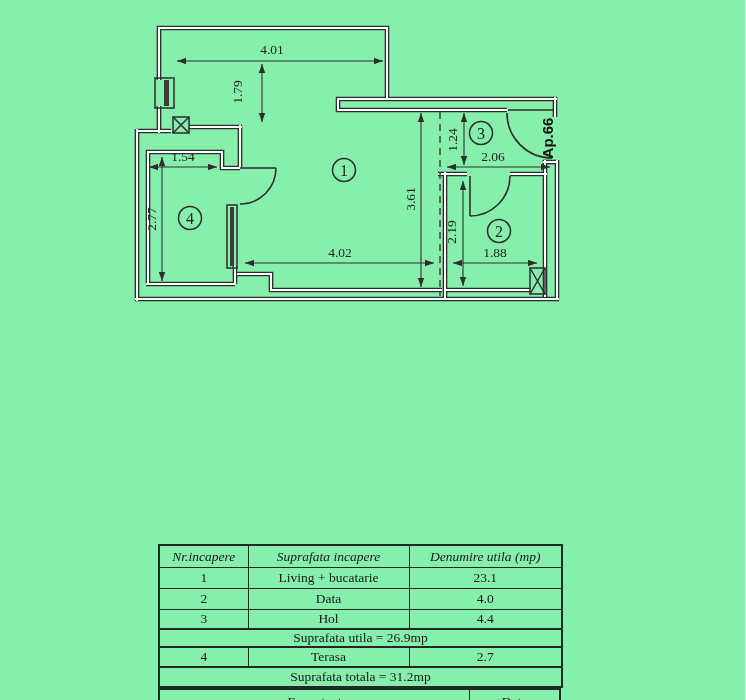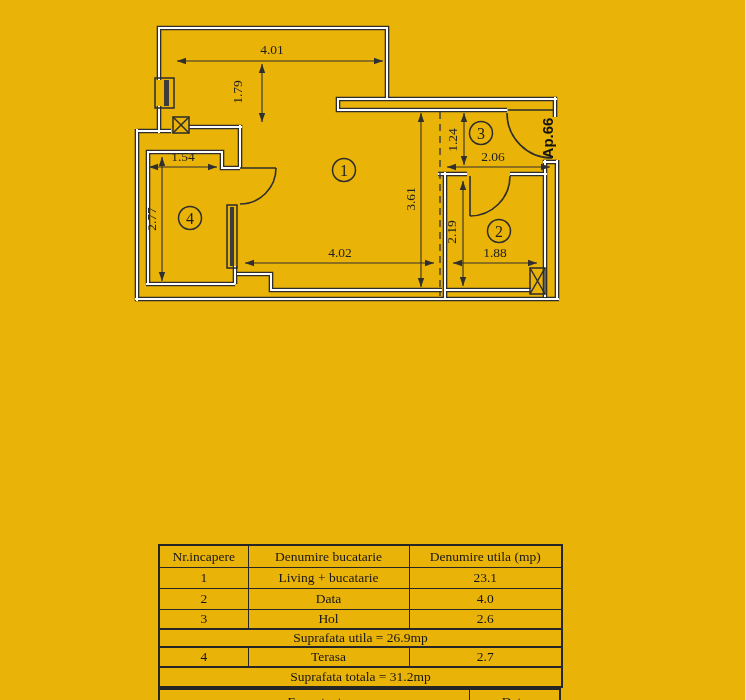--- a/index.html
+++ b/index.html
@@ -1,16 +1,16 @@
 <!DOCTYPE html>
 <html><head>
 <meta charset="utf-8">
 <style>
   html,body{margin:0;padding:0;background:#fff;}
-  .canvas{position:relative;width:746px;height:700px;background:#eab308;overflow:hidden;
+  .canvas{position:relative;width:746px;height:700px;background:#86efac;overflow:hidden;
           font-family:"Liberation Serif",serif;color:#222;}
   .plan-svg{position:absolute;left:0;top:0;}
   .edge-line{position:absolute;right:0;top:0;width:1px;height:100%;background:#e2e2e2;}
 
   
   .wall-outer{stroke:#2d2d2d;stroke-width:4.6;fill:none;stroke-linecap:butt;stroke-linejoin:miter;}
   .wall-core{stroke:#ffffff;stroke-width:2;fill:none;stroke-linecap:butt;stroke-linejoin:miter;}
   .thin{stroke:#2d2d2d;stroke-width:1.5;fill:none;}
   .door{stroke:#2d2d2d;stroke-width:1.6;fill:none;}
   .dash{stroke:#3a3a3a;stroke-width:1.4;fill:none;stroke-dasharray:7 5;}
@@ -19,21 +19,21 @@
   .room-num{font-family:"Liberation Serif",serif;font-size:16px;fill:#1f1f1f;}
   .ap-label{font-family:"Liberation Sans",sans-serif;font-size:15px;font-weight:bold;fill:#111;}
   .win-dark{fill:#3c3c3c;}
 
   
   .areas-table{position:absolute;left:158px;top:544px;width:403px;font-size:13.5px;color:#161616;}
   .areas-table table{border-collapse:collapse;width:100%;table-layout:fixed;
                      border:2px solid #262626;}
   .areas-table td,.areas-table th{border:1.4px solid #262626;text-align:center;padding:0;
                      font-weight:normal;font-family:"Liberation Serif",serif;overflow:hidden;white-space:nowrap;}
-  .t-head td{height:21px;}
+  .t-head td{height:21px;font-style:italic;}
   .t-row td{height:20px;}
   .t-row3 td{height:18px;}
   .t-sub td{height:15px;border-top-width:2.2px;}
   .t-ter td{height:18px;border-top-width:2.2px;}
   .t-tot td{height:18px;border-top-width:2.2px;margin-top:24px;}
   .footer-row{display:flex;border:2px solid #262626;border-top-width:2.2px;height:24px;line-height:24px;}
   .footer-left{width:309px;border-right:1.4px solid #262626;text-align:center;}
   .footer-right{flex:1;text-align:center;}
 </style>
 </head>
@@ -157,37 +157,37 @@
   <div class="areas-table">
     <table>
       <colgroup>
           <col style="width:89px">
           <col style="width:161px">
           <col style="width:153px">
         </colgroup>
       <tbody>
           <tr class="t-head">
         <td>Nr.incapere</td>
-        <td>Denumire bucatarie</td>
+        <td>Suprafata incapere</td>
         <td>Denumire utila (mp)</td>
       </tr>
       <tr class="t-row">
         <td>1</td>
         <td>Living + bucatarie</td>
         <td>23.1</td>
       </tr>
       <tr class="t-row">
         <td>2</td>
         <td>Data</td>
         <td>4.0</td>
       </tr>
       <tr class="t-row t-row3">
         <td>3</td>
         <td>Hol</td>
-        <td>2.6</td>
+        <td>4.4</td>
       </tr>
       <tr class="t-sub">
         <td colspan="3">Suprafata utila = 26.9mp</td>
       </tr>
       <tr class="t-ter">
         <td>4</td>
         <td>Terasa</td>
         <td>2.7</td>
       </tr>
       <tr class="t-tot">

